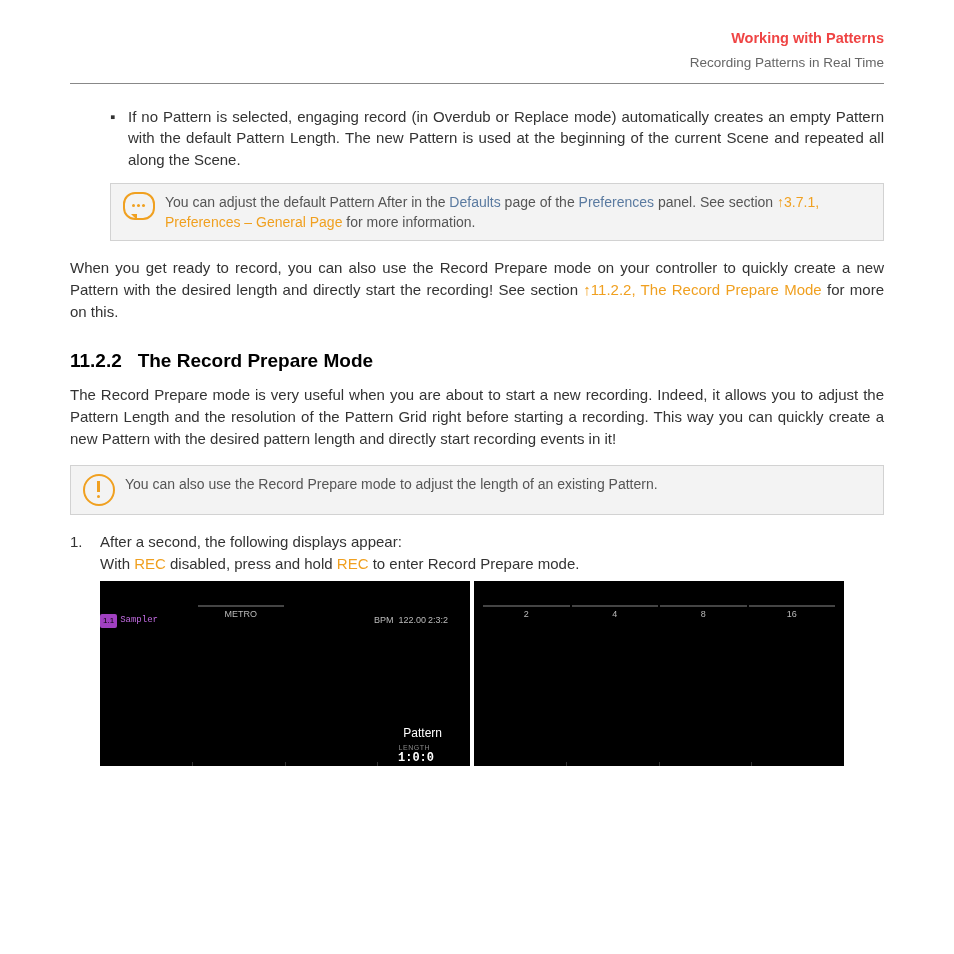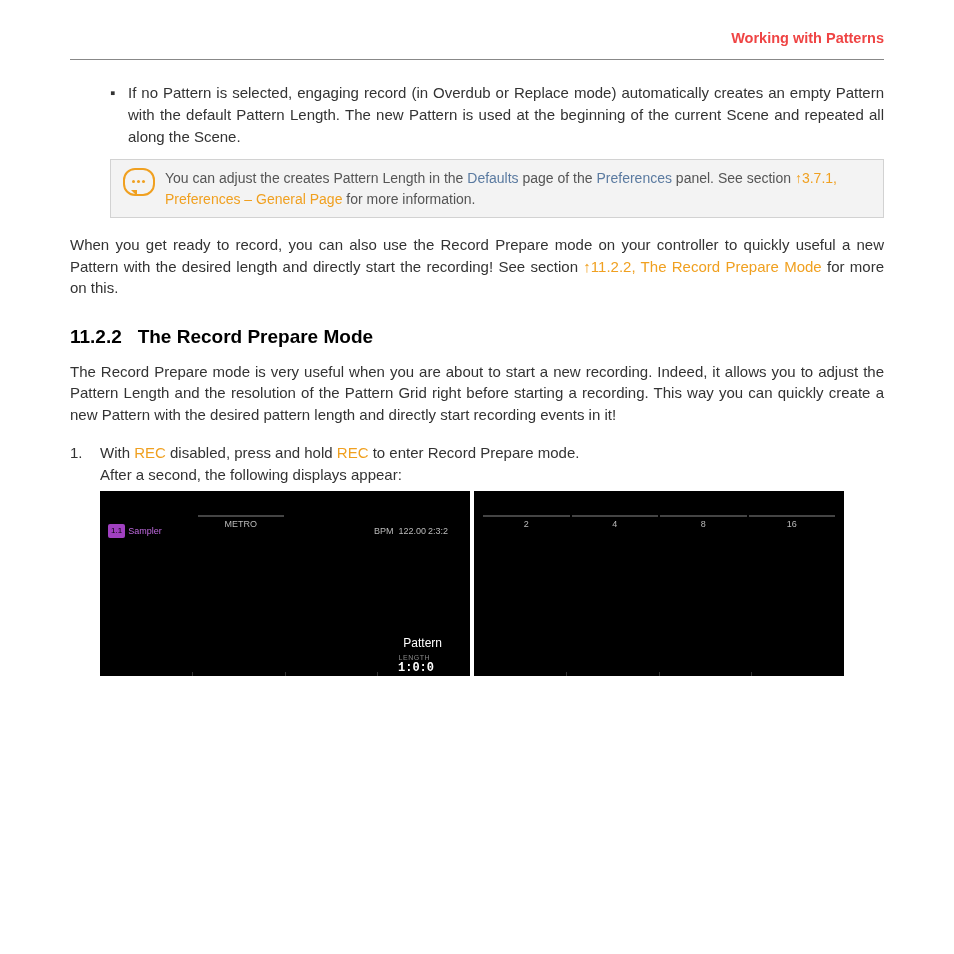--- a/index.html
+++ b/index.html
@@ -200,29 +200,30 @@
   color: #000;
   font-size: 8px;
   padding: 1px 3px;
   border-radius: 2px;
   display: inline-block;
   margin-right: 3px;
 }
 .screen .inforow {
   position: absolute;
   top: 33px;
-  left: 8px;
+  left: 0;
   right: 8px;
   display: flex;
   align-items: center;
   font-size: 9px;
 }
 .screen .sampler {
   color: #c06ae0;
   font-size: 9px;
+  font-family: Liberation Mono, monospace;
 }
 .screen .bpm {
   color: #bbb;
   margin-left: auto;
   margin-right: 2px;
 }
 .screen .pos {
   color: #bbb;
   margin-right: 14px;
 }
@@ -266,60 +267,67 @@
 }
 .screen .kn:last-child { border-right: none; }
 </style>
 </head>
 <body>
 
 <div class="page">
 
   <div class="header">
     <div class="header-title">Working with Patterns</div>
+    <div class="header-subtitle">Recording Patterns in Real Time</div>
   </div>
   <hr class="rule">
 
   <div class="bullet-block">
     <div class="bullet">
       <div class="dot">▪</div>
       <div>If no Pattern is selected, engaging record (in Overdub or Replace mode) automatically creates an empty Pattern with the default Pattern Length. The new Pattern is used at the beginning of the current Scene and repeated all along the Scene.</div>
     </div>
 
     <div class="callout">
       <div class="callout-icon">
         <div class="bubble">
             <span class="bubble-tail"></span>
           </div>
       </div>
       <div class="callout-body">
-        <span>You can adjust the creates Pattern Length in the </span><span class="link">Defaults</span><span> page of the </span><span class="link">Preferences</span><span> panel. See section </span><span class="xref">↑3.7.1, Preferences – General Page</span><span> for more information.</span>
+        <span>You can adjust the default Pattern After in the </span><span class="link">Defaults</span><span> page of the </span><span class="link">Preferences</span><span> panel. See section </span><span class="xref">↑3.7.1, Preferences – General Page</span><span> for more information.</span>
       </div>
     </div>
   </div>
 
   <p class="body-p">
-    <span>When you get ready to record, you can also use the Record Prepare mode on your controller to quickly useful a new Pattern with the desired length and directly start the recording! See section </span><span class="xref">↑11.2.2, The Record Prepare Mode</span><span> for more on this.</span>
+    <span>When you get ready to record, you can also use the Record Prepare mode on your controller to quickly create a new Pattern with the desired length and directly start the recording! See section </span><span class="xref">↑11.2.2, The Record Prepare Mode</span><span> for more on this.</span>
   </p>
 
   <h2 class="section">
     <span>11.2.2</span>&nbsp;&nbsp;&nbsp;<span>The Record Prepare Mode</span>
   </h2>
 
   <p class="body-p">The Record Prepare mode is very useful when you are about to start a new recording. Indeed, it allows you to adjust the Pattern Length and the resolution of the Pattern Grid right before starting a recording. This way you can quickly create a new Pattern with the desired pattern length and directly start recording events in it!</p>
 
+  <div class="callout">
+    <div class="callout-icon">
+      <div class="warn"></div>
+    </div>
+    <div class="callout-body">You can also use the Record Prepare mode to adjust the length of an existing Pattern.</div>
+  </div>
 
 
   <div class="step">
     <div class="num">1.</div>
     <div class="txt">
+      <div>After a second, the following displays appear:</div>
       <div>
         <span>With </span><span class="kw">REC</span><span> disabled, press and hold </span><span class="kw">REC</span><span> to enter Record Prepare mode.</span>
       </div>
-      <div>After a second, the following displays appear:</div>
     </div>
   </div>
 
   <div class="displays">
     <div class="screen">
       <div class="tabbar">
         <div class="tab" style="border-color:transparent;"></div>
         <div class="tab">METRO</div>
         <div class="tab" style="border-color:transparent;"></div>
         <div class="tab" style="border-color:transparent;"></div>

